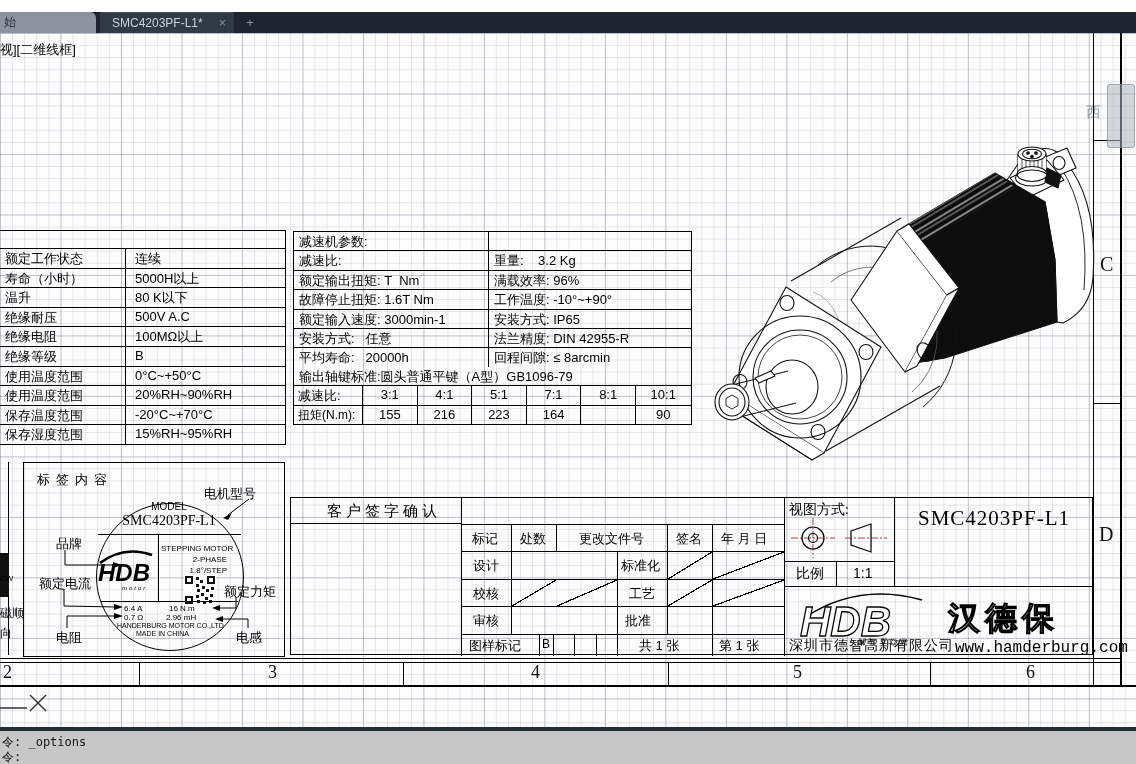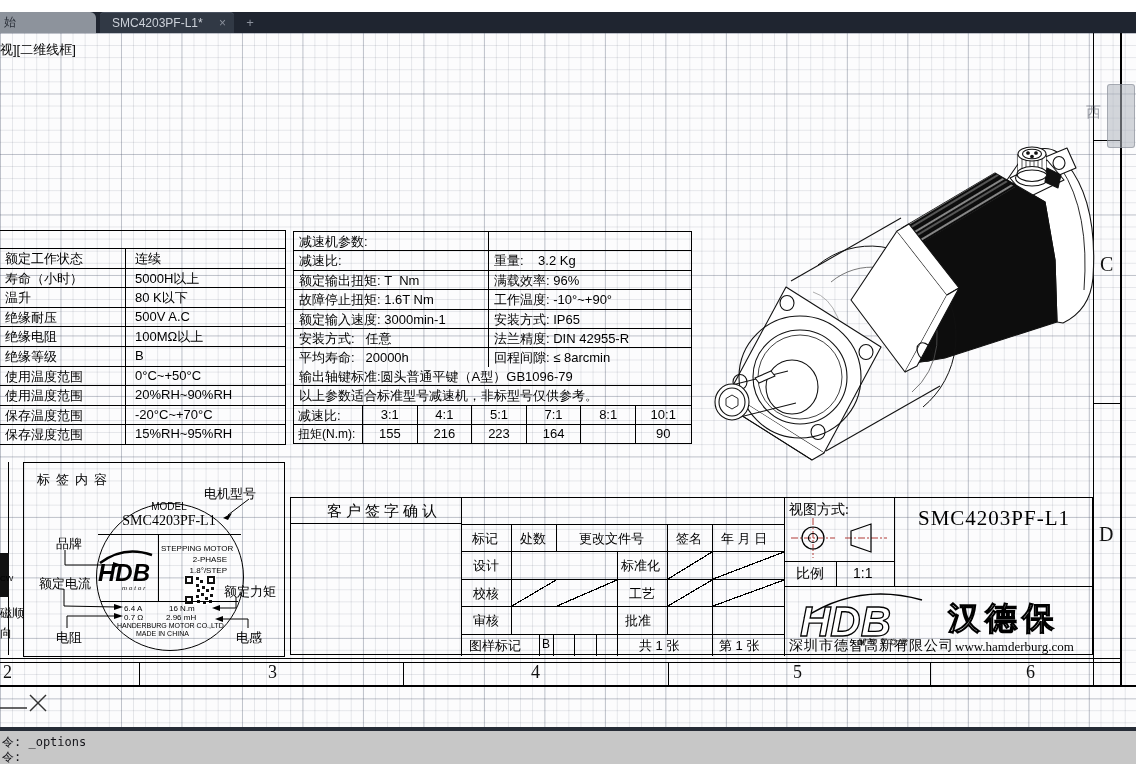--- a/index.html
+++ b/index.html
@@ -187,21 +187,20 @@
           <div class="rl">安装方式:   任意</div>
           <div class="rr">法兰精度: DIN 42955-R</div>
         </div>
 
         <div class="rrow cadtext">
           <div class="rl">平均寿命:   20000h</div>
           <div class="rr">回程间隙: ≤ 8arcmin</div>
         </div>
       </div>
     <div class="rrow cadtext"><div class="full">输出轴键标准:圆头普通平键（A型）GB1096-79</div></div>
-    <div class="rrow cadtext"><div class="full">以上参数适合标准型号减速机，非标型号仅供参考。</div></div>
     <div class="rrow cadtext">
       <div class="ratlabel">减速比:</div>
       <div class="rcells">
         
       <div class="rcell">3:1</div><div class="rcell">4:1</div><div class="rcell">5:1</div><div class="rcell">7:1</div><div class="rcell">8:1</div><div class="rcell">10:1</div></div>
     </div>
     <div class="rrow cadtext">
       <div class="ratlabel" style="font-size:12px;">扭矩(N.m):</div>
       <div class="rcells">
         
@@ -356,21 +355,21 @@
 
     <svg class="abs" style="left:505px;top:90px;" width="150" height="60" viewBox="0 0 150 60">
       <path d="M8,30 Q62,-6 126,12" fill="none" stroke="#000" stroke-width="1.5"></path>
       <text x="4" y="48" font-size="42" font-weight="bold" font-style="italic" fill="#fff" stroke="#000" stroke-width="1.3" font-family="Liberation Sans,sans-serif">HDB</text>
       <text x="62" y="57" font-size="9" font-weight="bold" font-style="italic" fill="#fff" stroke="#000" stroke-width="0.6" letter-spacing="4" font-family="Liberation Sans,sans-serif">MOTOR</text>
     </svg>
     <svg class="abs" style="left:655px;top:98px;" width="145" height="42" viewBox="0 0 145 42">
       <text x="2" y="33" font-size="32" font-weight="bold" fill="#fff" stroke="#000" stroke-width="1" letter-spacing="5" id="brandcn" font-family="Liberation Sans,sans-serif">汉德保</text>
     </svg>
     <div class="tbl" style="left:498px;top:139px;font-size:14px;letter-spacing:1px;">深圳市德智高新有限公司</div>
-    <div class="tbl" style="left:664px;top:141px;font-size:13px;font-family:Liberation Serif, serif;">www.hamderburg.com</div>
+    <div class="tbl" style="left:664px;top:141px;font-size:16px;font-family:Liberation Mono, monospace;">www.hamderburg.com</div>
   </div>
 
   <div class="hl" style="left:0;top:625px;width:1120px;"></div>
   <div class="hl" style="left:0;top:629px;width:1120px;"></div>
   <div class="hl" style="left:0;top:652px;width:1136px;height:2px;"></div>
   <div class="vl" style="left:139px;top:629px;height:23px;"></div>
   <div class="vl" style="left:403px;top:629px;height:23px;"></div>
   <div class="vl" style="left:668px;top:629px;height:23px;"></div>
   <div class="vl" style="left:930px;top:629px;height:23px;"></div>
   <div style="position:absolute;left:0;top:0;">

